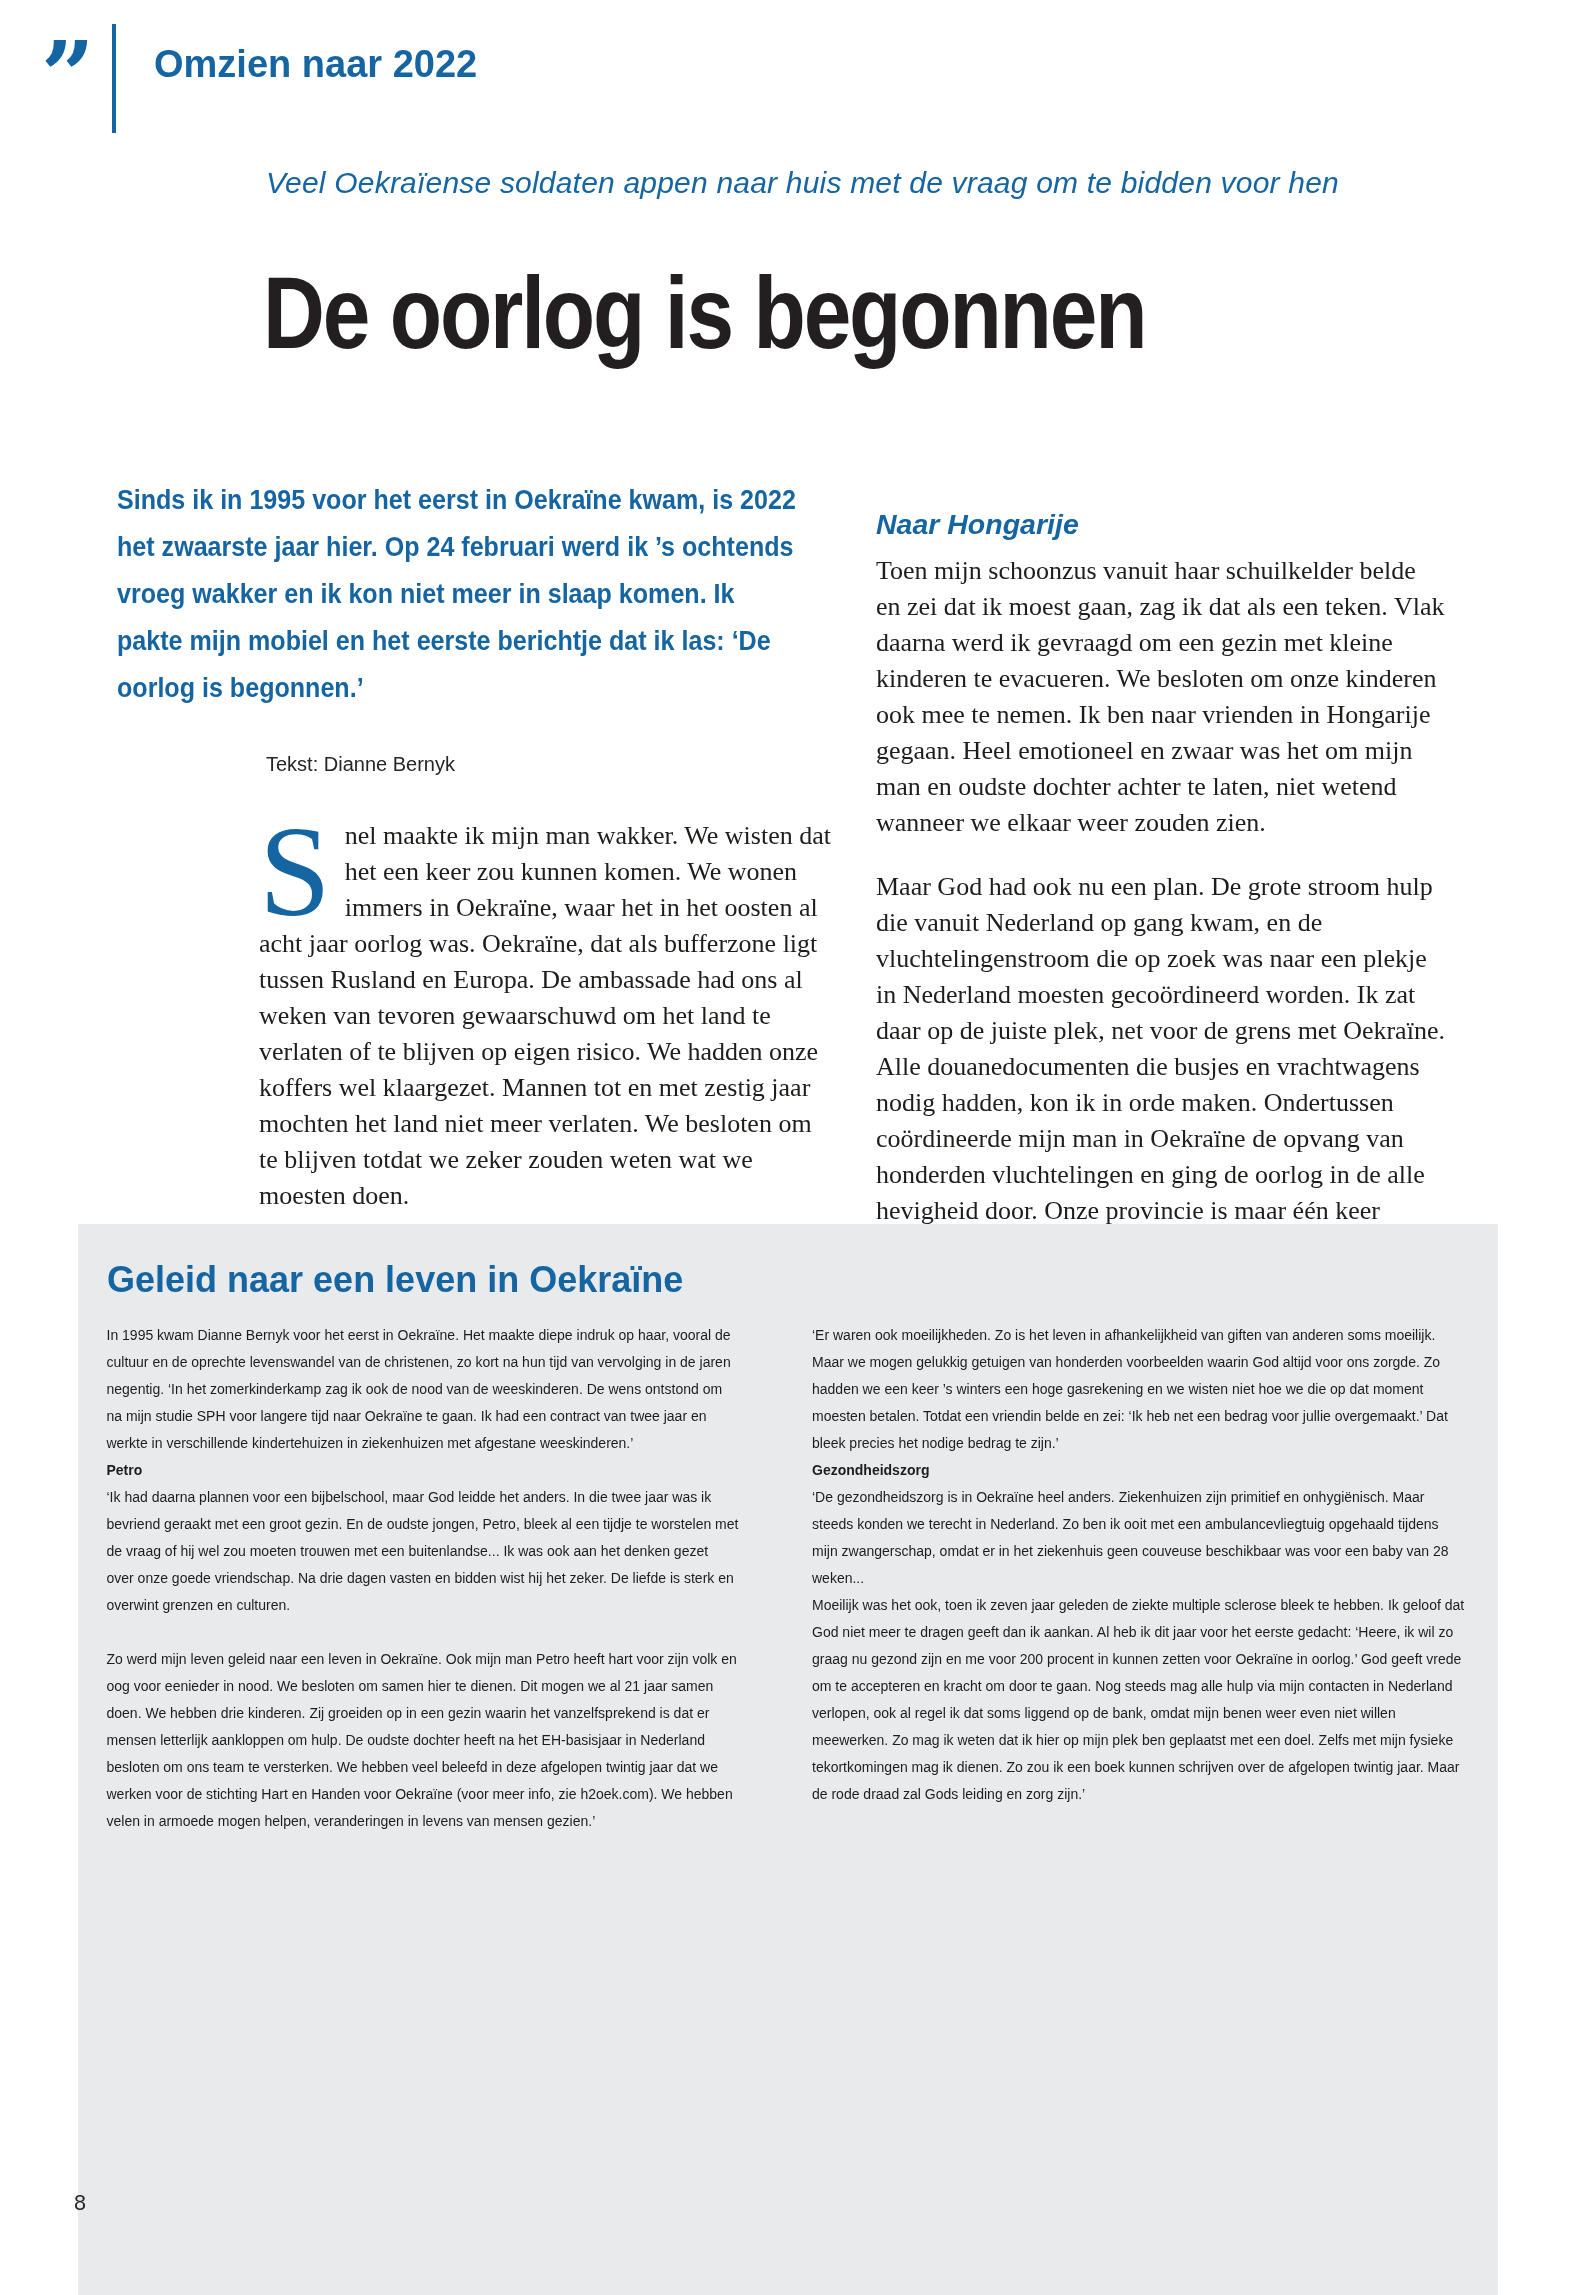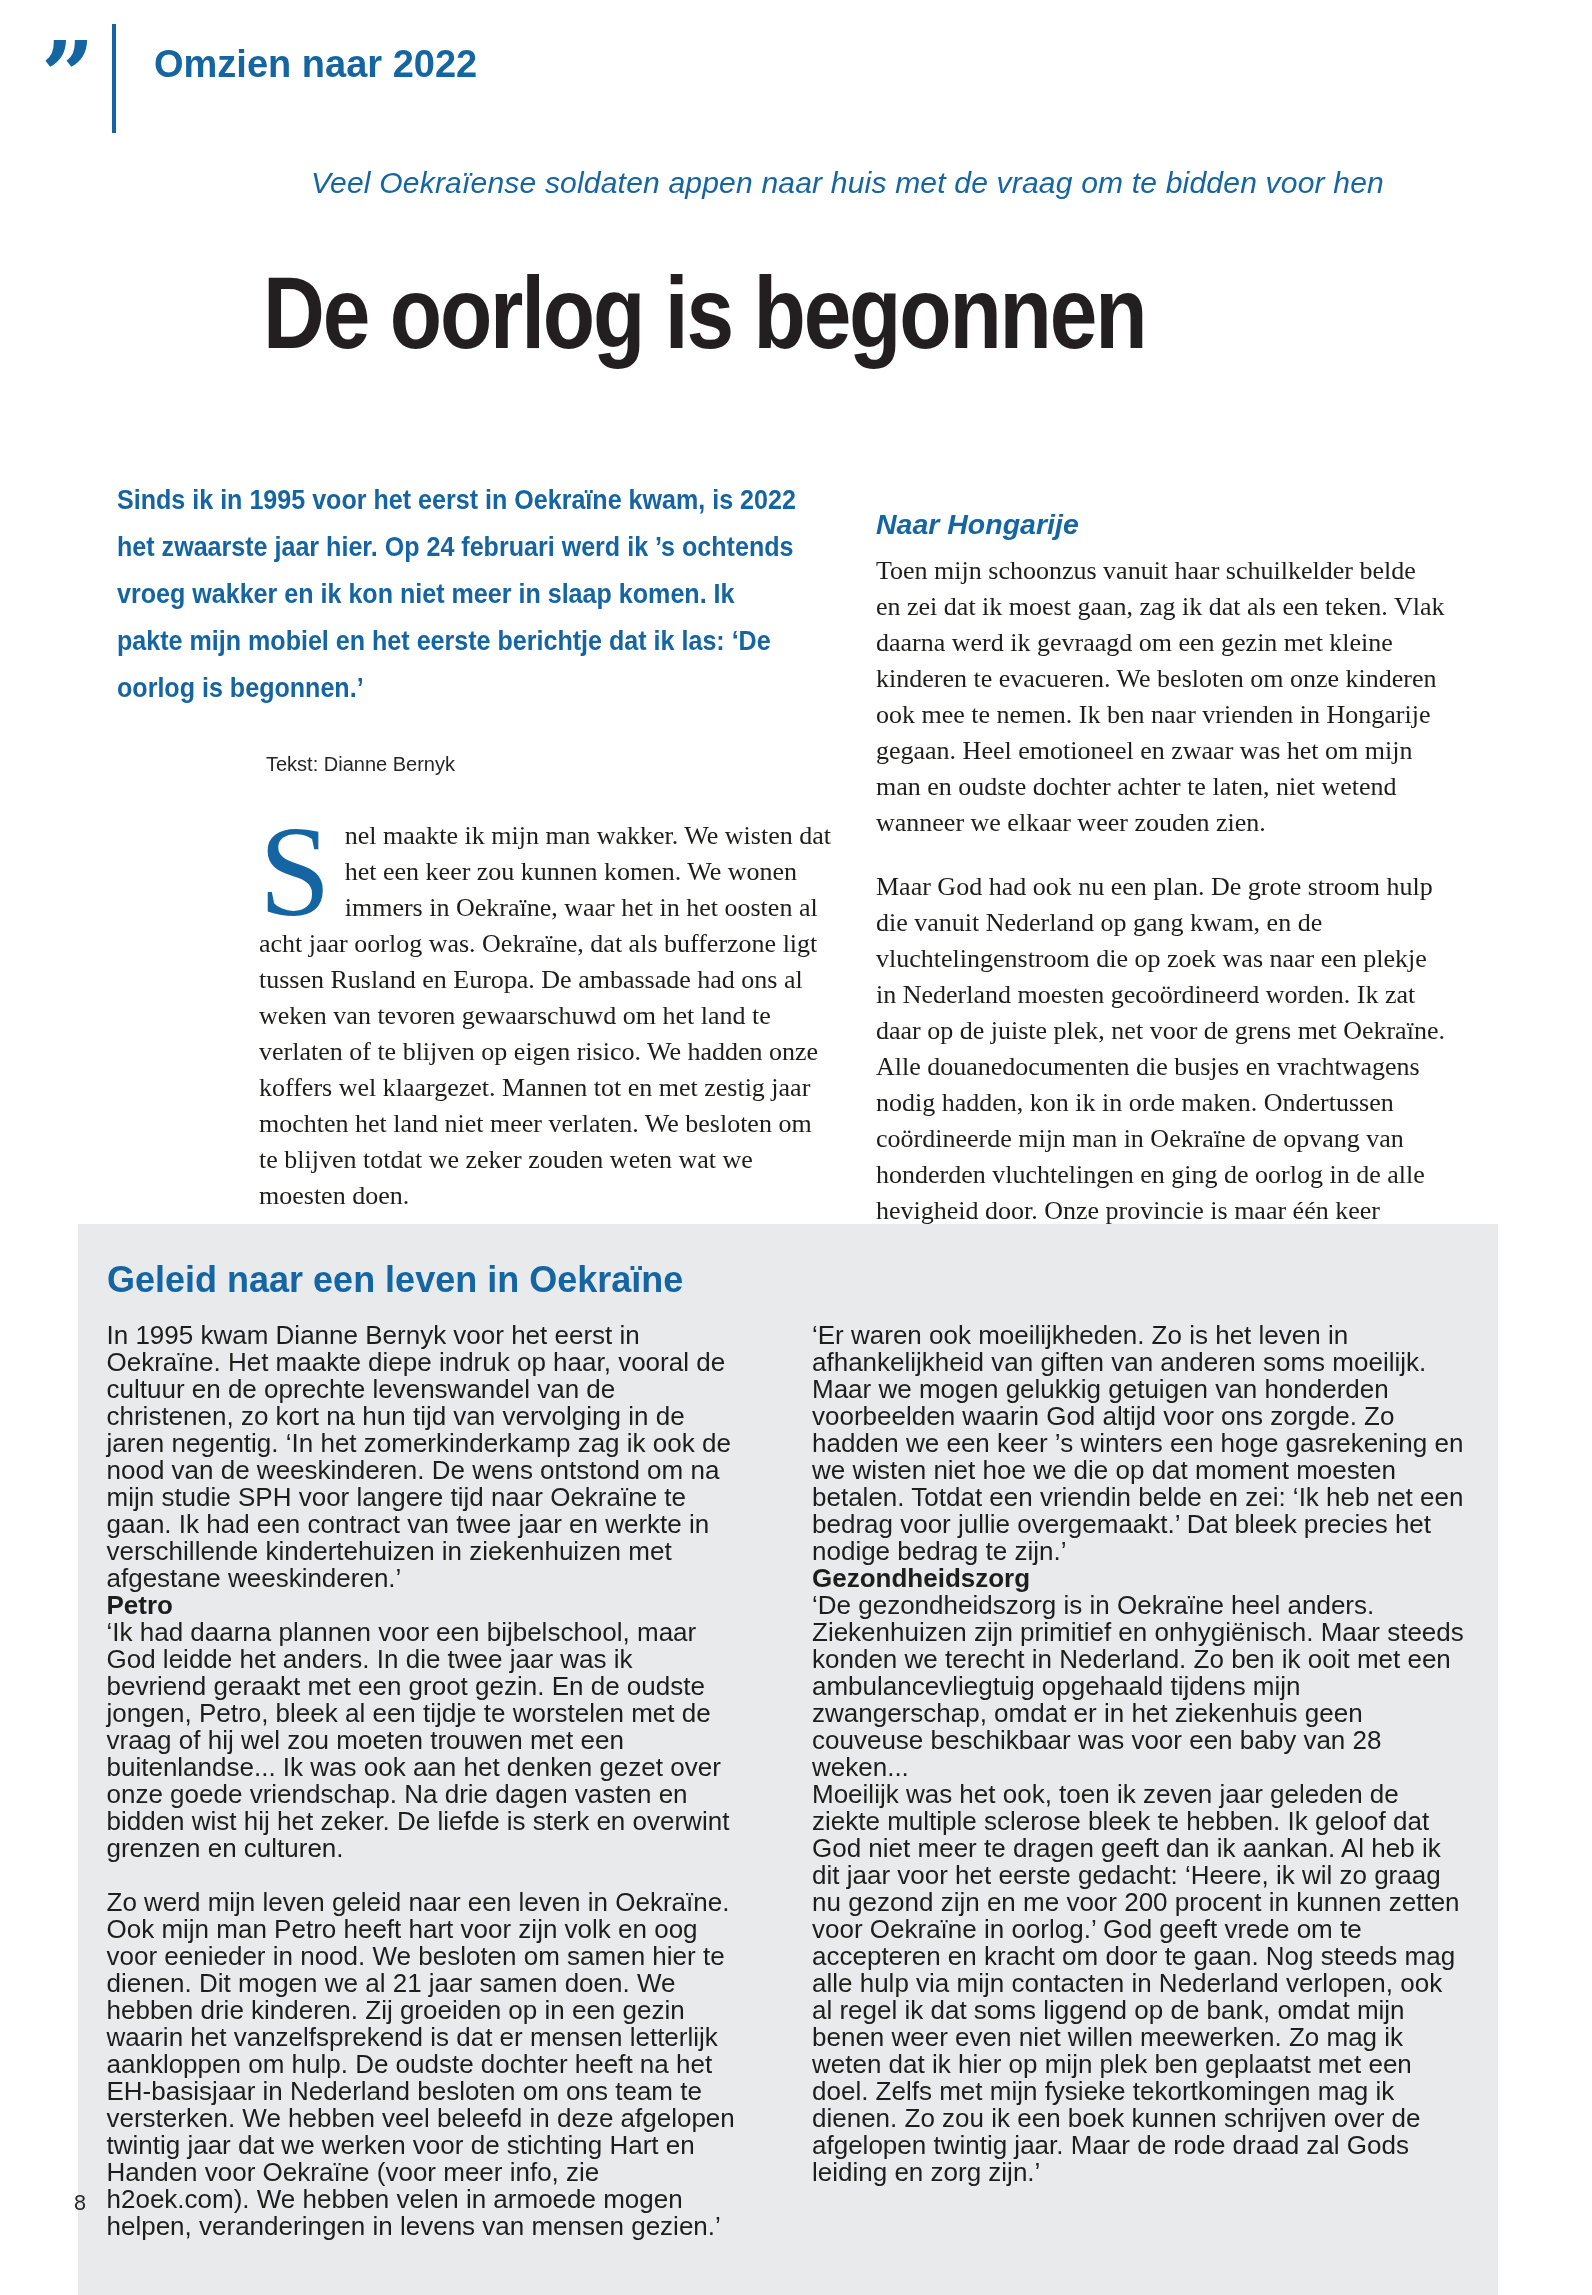--- a/index.html
+++ b/index.html
@@ -8,21 +8,21 @@
   :root{--accent:#1565a3;--ink:#231f20;--graybg:#e8eaec;}
 
   
   .quote-mark{position:absolute;left:41px;top:29px;font-family:"DejaVu Serif",serif;
               font-weight:700;font-size:93px;line-height:1;color:var(--accent);}
   .kicker-rule{position:absolute;left:112px;top:24px;width:3.5px;height:109px;background:var(--accent);}
   .kicker{position:absolute;left:154px;top:43px;font-size:38px;font-weight:700;color:var(--accent);white-space:nowrap;}
 
   
   .subtitle{position:absolute;left:266px;top:166px;font-size:30px;font-style:italic;
-            color:var(--accent);white-space:nowrap;letter-spacing:0.2px;margin-left:45px;}
+            color:var(--accent);white-space:nowrap;letter-spacing:0.2px;}
   .headline{position:absolute;left:263px;top:262px;font-size:102px;font-weight:700;color:var(--ink);
             letter-spacing:-2.6px;white-space:nowrap;line-height:1;
             transform:scaleX(0.84);transform-origin:left top;}
   .intro{position:absolute;left:117px;top:476px;width:781px;font-size:28.5px;font-weight:700;
          color:var(--accent);line-height:47px;transform:scaleX(0.88);transform-origin:left top;}
   .byline{position:absolute;left:266px;top:753px;font-size:20px;color:#262626;}
   .byline b{font-weight:400;}
 
   
   .col-serif{font-family:"Liberation Serif",serif;font-size:26px;line-height:36px;color:#1d1d1b;}
@@ -32,21 +32,21 @@
   .col-right{position:absolute;left:876px;top:508px;width:570px;}
   .sec-head{font-size:28.5px;font-weight:700;font-style:italic;color:var(--accent);
             margin:0 0 12px 0;font-family:"Liberation Sans",sans-serif;}
   .col-right p{margin:0;}
   .col-right p + p{margin-top:28px;}
   .col-left p{margin:0;}
 
   
   .graybox{position:absolute;left:78px;top:1224px;width:1420px;height:1128px;background:var(--graybg);}
   .gb-heading{position:absolute;left:29px;top:35px;font-size:36px;font-weight:700;color:var(--accent);white-space:nowrap;}
-  .gb-col{position:absolute;top:98px;font-size:26px;line-height:27px;color:#1d1d1b;}
+  .gb-col{position:absolute;top:98px;font-size:14px;line-height:27px;color:#1d1d1b;}
   .gb-col-left{left:28.5px;width:632px;}
   .gb-col-right{left:734px;width:656px;}
   .gb-col p{margin:0;}
   .gb-sub{font-weight:700;margin:34px 0 0.9px 0;}
   .gb-sub.first{margin-top:0;}
   .gb-gap{margin-top:27px !important;}
 
   
   .footer-pagenum{position:absolute;left:74px;top:2190px;font-size:21.6px;color:#262626;}
   .footer-center{position:absolute;left:0;top:2190px;width:1592px;text-align:center;font-size:21.6px;color:#262626;}

